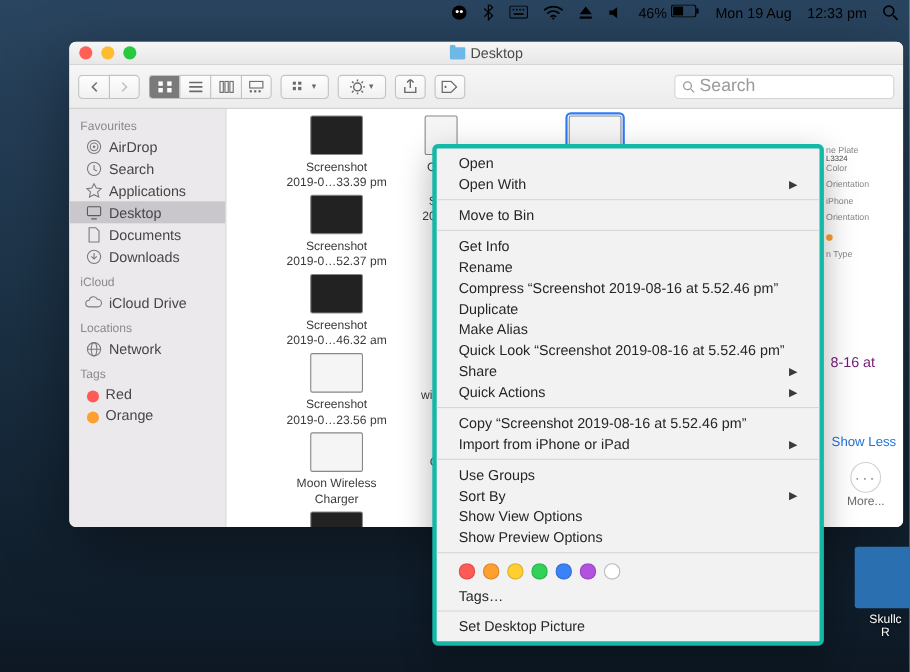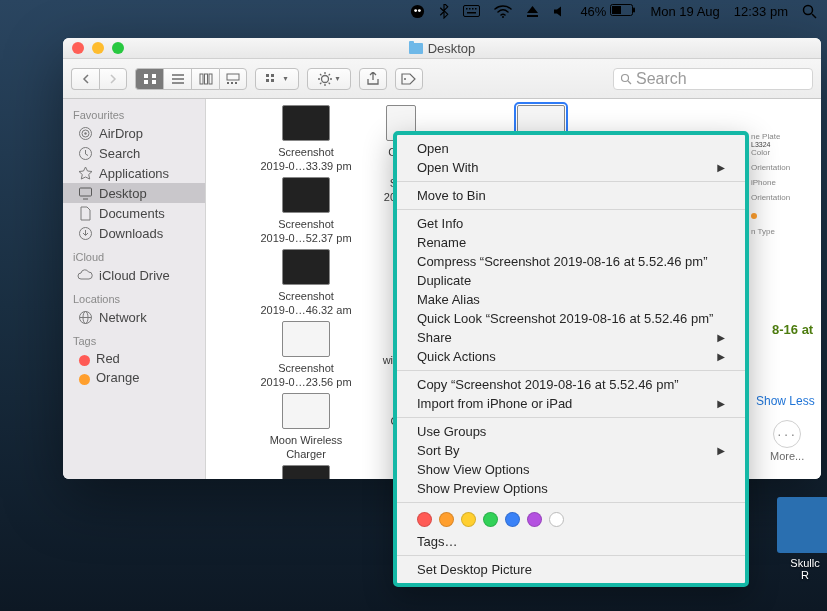--- a/index.html
+++ b/index.html
@@ -360,21 +360,21 @@
 <div style="position:absolute;left:749px;top:130px;width:70px;height:200px;background:#fff;font-size:8px;color:#666;padding:2px;overflow:hidden">
   <div style="color:#888">ne Plate</div>
     <div style="color:#444;font-size:7px">L3324</div>
   <div style="color:#888">Color</div>
   <div style="color:#888;margin-top:6px">Orientation</div>
   <div style="margin-top:6px;color:#888">iPhone</div>
   <div style="margin-top:6px;color:#888">Orientation</div>
   <div style="margin-top:10px"><span style="display:inline-block;width:6px;height:6px;border-radius:50%;background:#ff9f2e"></span></div>
   <div style="margin-top:6px;color:#888">n Type</div>
 </div>
-<div style="position:absolute;left:772px;top:322px;font-size:13px;color:#4d7c0f;font-weight:700">8-16 at</div>
+<div style="position:absolute;left:755px;top:322px;font-size:13px;color:#701a75;font-weight:400">8-16 at</div>
 <div class="show-less" style="position:absolute;left:756px;top:394px">Show Less</div>
 <div style="position:absolute;left:770px;top:420px;display:flex;flex-direction:column;align-items:center;gap:2px">
   <div class="more-circle">···</div>
   <span style="font-size:11px;color:#6a6a6a">More...</span>
 </div>
 
 <div class="context-menu">
   <div class="cm-item">
       <span>Open</span>
     </div>

